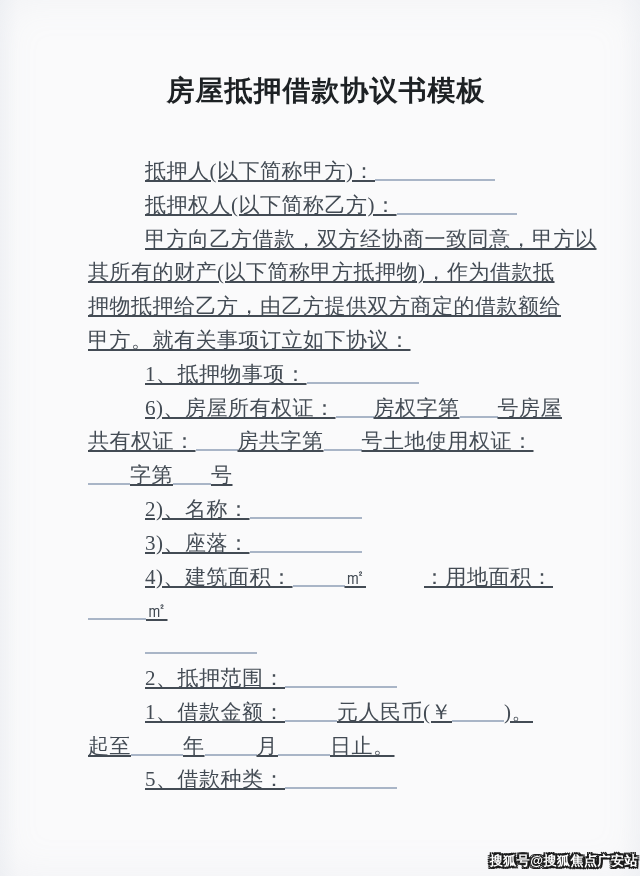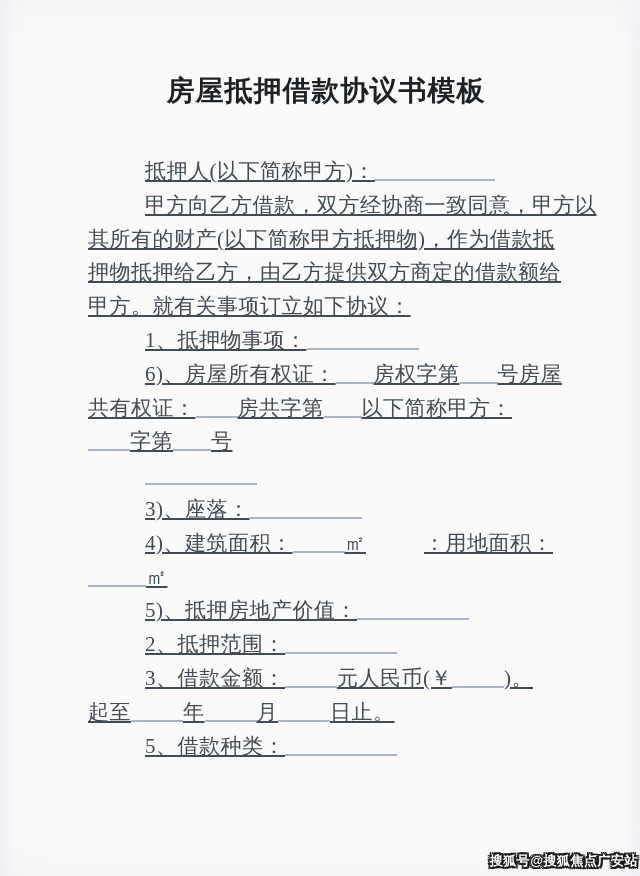--- a/index.html
+++ b/index.html
@@ -66,32 +66,33 @@
        0   -2px 0 #1b1b1b, 0    2px 0 #1b1b1b;
   }
 </style>
 </head>
 <body>
 
 <div class="page">
   <h1 class="doc-title">房屋抵押借款协议书模板</h1>
   <main class="doc-body">
       <div class="line indent"><span class="seg">抵押人(以下简称甲方)：</span><span class="blank" style="width: 120px;"></span></div>
+      <div class="line indent"><span class="seg">抵押权人(以下简称乙方)：</span><span class="blank" style="width: 120px;"></span></div>
       <div class="line indent"><span class="seg">甲方向乙方借款，双方经协商一致同意，甲方以</span></div>
       <div class="line"><span class="seg">其所有的财产(以下简称甲方抵押物)，作为借款抵</span></div>
       <div class="line"><span class="seg">押物抵押给乙方，由乙方提供双方商定的借款额给</span></div>
       <div class="line"><span class="seg">甲方。就有关事项订立如下协议：</span></div>
       <div class="line indent"><span class="seg">1、抵押物事项：</span><span class="blank" style="width: 112px;"></span></div>
       <div class="line indent"><span class="seg">6)、房屋所有权证：</span><span class="blank" style="width: 38px;"></span><span class="seg">房权字第</span><span class="blank" style="width: 38px;"></span><span class="seg">号房屋</span></div>
-      <div class="line"><span class="seg">共有权证：</span><span class="blank" style="width: 42px;"></span><span class="seg">房共字第</span><span class="blank" style="width: 38px;"></span><span class="seg">以下简称甲方：</span></div>
+      <div class="line"><span class="seg">共有权证：</span><span class="blank" style="width: 42px;"></span><span class="seg">房共字第</span><span class="blank" style="width: 38px;"></span><span class="seg">号土地使用权证：</span></div>
       <div class="line"><span class="blank" style="width: 42px;"></span><span class="seg">字第</span><span class="blank" style="width: 38px;"></span><span class="seg">号</span></div>
-      <div class="line indent"><span class="blank" style="width: 112px;"></span></div>
+      <div class="line indent"><span class="seg">2)、名称：</span><span class="blank" style="width: 112px;"></span></div>
       <div class="line indent"><span class="seg">3)、座落：</span><span class="blank" style="width: 112px;"></span></div>
       <div class="line indent"><span class="seg">4)、建筑面积：</span><span class="blank" style="width: 52px;"></span><span class="seg">㎡</span><span class="gap" style="width: 58px;"></span><span class="seg">：用地面积：</span></div>
       <div class="line"><span class="blank" style="width: 58px;"></span><span class="seg">㎡</span></div>
-      <div class="line indent"><span class="seg">5)、抵押房地产价值：</span><span class="blank" style="width: 112px;"></span></div>
+      <div class="line indent"><span class="blank" style="width: 112px;"></span></div>
       <div class="line indent"><span class="seg">2、抵押范围：</span><span class="blank" style="width: 112px;"></span></div>
-      <div class="line indent"><span class="seg">3、借款金额：</span><span class="blank" style="width: 52px;"></span><span class="seg">元人民币(￥</span><span class="blank" style="width: 52px;"></span><span class="seg">)。</span></div>
+      <div class="line indent"><span class="seg">1、借款金额：</span><span class="blank" style="width: 52px;"></span><span class="seg">元人民币(￥</span><span class="blank" style="width: 52px;"></span><span class="seg">)。</span></div>
       <div class="line"><span class="seg">起至</span><span class="blank" style="width: 52px;"></span><span class="seg">年</span><span class="blank" style="width: 52px;"></span><span class="seg">月</span><span class="blank" style="width: 52px;"></span><span class="seg">日止。</span></div>
       <div class="line indent"><span class="seg">5、借款种类：</span><span class="blank" style="width: 112px;"></span></div>
     </main>
   <div class="watermark">搜狐号@搜狐焦点广安站</div>
 </div>
 
 </body></html>

